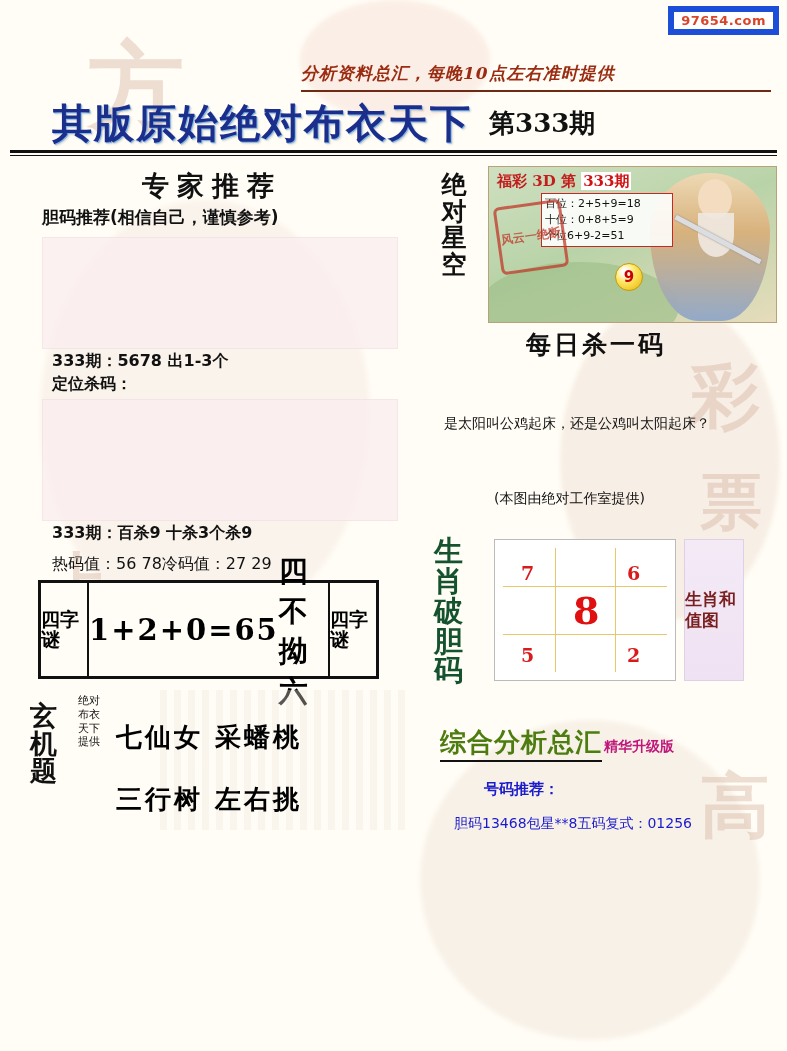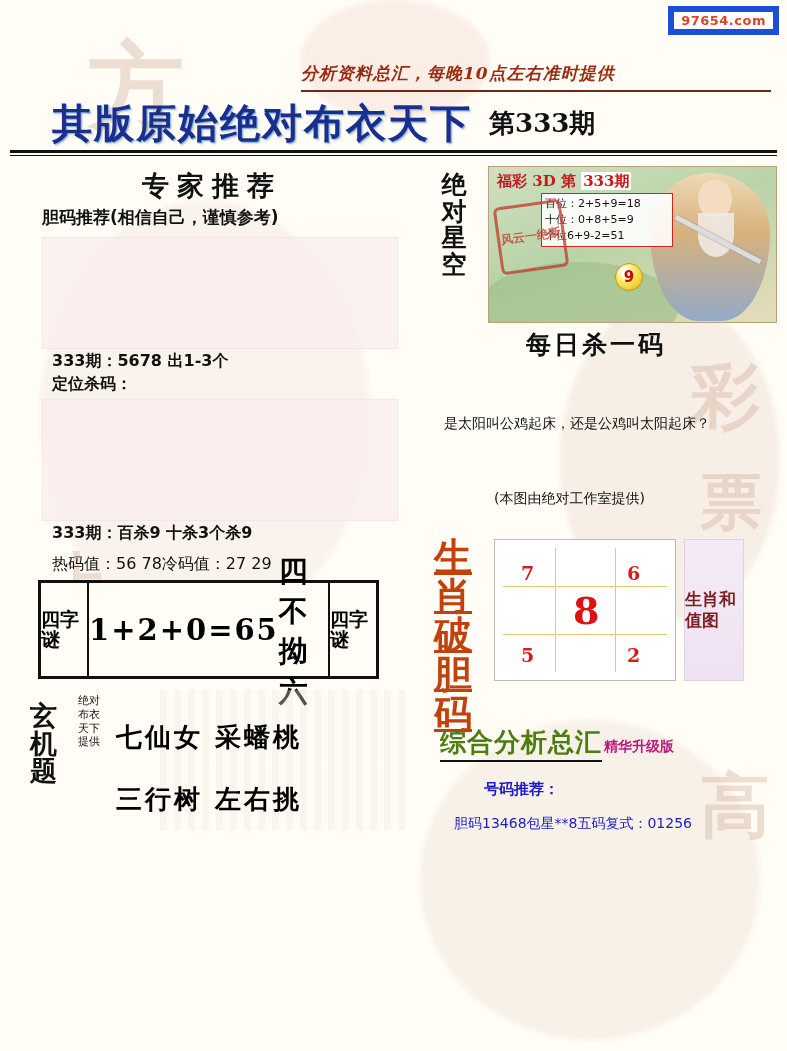--- a/index.html
+++ b/index.html
@@ -153,22 +153,22 @@
   .naojin{
     position:absolute;left:96px;top:168px;font-size:25px;font-weight:bold;letter-spacing:3px;color:#111;
     font-family:"DejaVu Serif","Liberation Serif",serif;
   }
   .riddle-q{position:absolute;left:14px;top:252px;width:320px;font-size:14px;color:#111;line-height:1.7;}
   .provider{position:absolute;left:64px;top:330px;font-size:14px;color:#111;}
 
   
   .sxpd{position:absolute;left:0;top:375px;width:345px;height:150px;}
   .sxpd .vt{
-    position:absolute;left:4px;top:2px;width:52px;font-size:38px;font-weight:bold;
-    line-height:1.03;color:#c2410c;font-family:"DejaVu Serif","Liberation Serif",serif;text-decoration:underline;
+    position:absolute;left:4px;top:2px;width:52px;font-size:29px;font-weight:bold;
+    line-height:1.03;color:#14532d;font-family:"DejaVu Serif","Liberation Serif",serif;
   }
   .grid{
     position:absolute;left:64px;top:4px;width:180px;height:140px;border:1px solid #bbb;background:#fff;
   }
   .grid .cell{position:absolute;font-size:19px;font-weight:bold;color:#d81b1b;font-family:"DejaVu Serif","Liberation Serif",serif;}
   .grid .big{font-size:38px;color:#e01010;left:78px;top:48px;}
   .grid .vline{position:absolute;top:8px;bottom:8px;width:1px;background:#e4c96a;}
   .grid .hline{position:absolute;left:8px;right:8px;height:1px;background:#e4c96a;}
   .sxhz{
     position:absolute;left:254px;top:4px;width:58px;height:140px;

